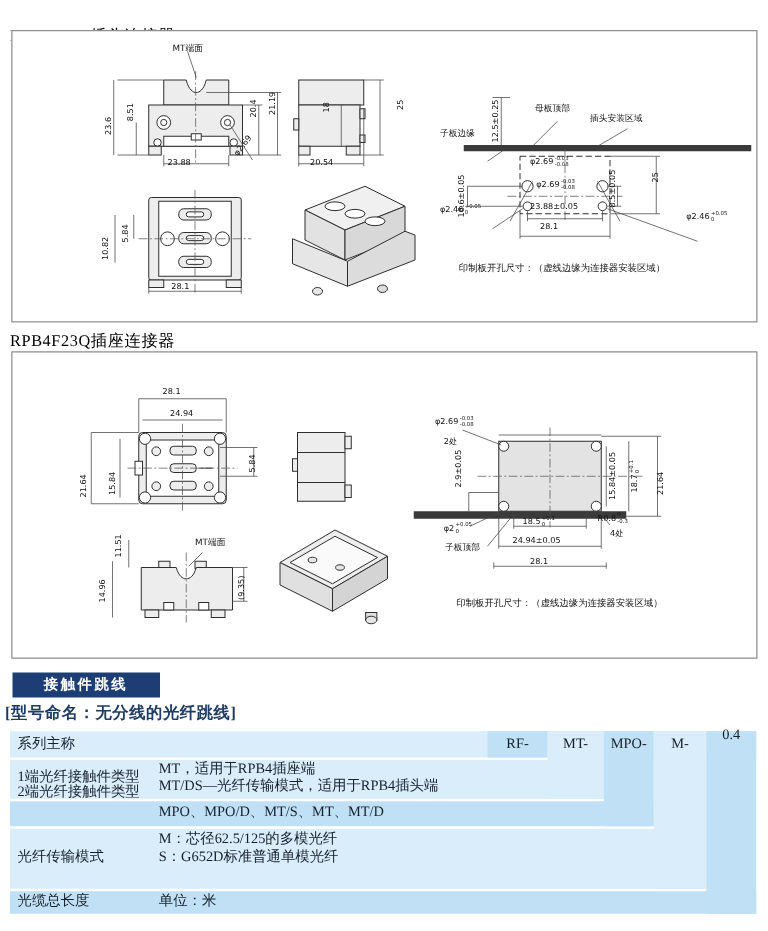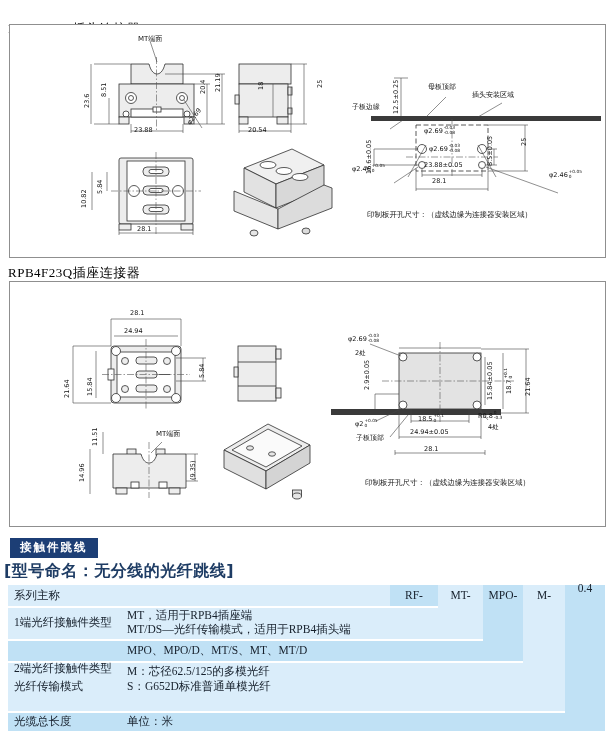--- a/index.html
+++ b/index.html
@@ -6,22 +6,22 @@
   .page{position:relative;width:614px;height:745px;background:#fff;font-family:"DejaVu Sans",sans-serif;overflow:hidden;}
   .box{position:absolute;border:1px solid #8f8f8f;background:#fff;}
   .title{position:absolute;font-family:"Liberation Serif",serif;font-size:13px;color:#000;letter-spacing:.5px;white-space:nowrap;}
   .dim{position:absolute;font-size:6.5px;color:#111;white-space:nowrap;line-height:1;}
   .cjk{position:absolute;font-size:7px;color:#111;white-space:nowrap;line-height:1;}
   .cap{position:absolute;font-size:7.5px;color:#111;white-space:nowrap;line-height:1;}
   .v{transform-origin:0 0;transform:rotate(-90deg);}
   .diag{transform-origin:0 0;transform:rotate(-52deg);}
   .tol{display:inline-block;vertical-align:-1px;margin-left:1px;}
   .tol i{display:block;font-style:normal;font-size:4.3px;line-height:1.05;}
-  .badge{position:absolute;background:#1c3e75;color:#fff;font-weight:bold;font-size:11.5px;padding:2px 10px 3px;letter-spacing:2px;}
-  .naming{position:absolute;font-weight:bold;font-size:16px;color:#1e3c64;letter-spacing:.5px;}
+  .badge{position:absolute;background:#1c3e75;color:#fff;font-weight:bold;font-size:11.5px;padding:2px 25px 3px;letter-spacing:2px;}
+  .naming{position:absolute;font-weight:bold;font-size:13px;color:#1e3c64;letter-spacing:.5px;font-family:Liberation Serif, serif;}
   .band{position:absolute;}
   .light{background:#daedfa;}
   .medium{background:#c0e1f5;}
   .tl{position:absolute;font-family:"Liberation Serif",serif;font-size:11.5px;color:#16202c;white-space:nowrap;line-height:1.2;}
   .code{position:absolute;font-family:"Liberation Serif",serif;font-size:11.5px;color:#16202c;text-align:center;}
   svg{position:absolute;left:0;top:0;}
 </style>
 </head>
 <body>
 
@@ -279,21 +279,21 @@
         <line x1="516" y1="67" x2="516" y2="131"></line>
           <line x1="471" y1="67" x2="519" y2="67"></line>
           <line x1="471" y1="131" x2="519" y2="131"></line>
         <line x1="478" y1="138" x2="468" y2="126"></line>
       </g>
     </svg>
     <span class="cap" style="left:355px;top:197px">印制板开孔尺寸：（虚线边缘为连接器安装区域）</span>
   </div>
 
   <span class="dim" style="left:130px;top:310px;position:absolute">28.1</span>
-  <span class="dim" style="left:124px;top:328px;position:absolute">24.94</span>
+  <span class="dim" style="left:136px;top:328px;position:absolute">24.94</span>
   <span class="dim v" style="left:199px;top:378px">5.84</span>
   <span class="dim v" style="left:64px;top:398px">21.64</span>
   <span class="dim v" style="left:87px;top:396px">15.84</span>
   <span class="dim v" style="left:92px;top:446px">11.51</span>
   <span class="dim v" style="left:79px;top:482px">14.96</span>
   <span class="cjk" style="left:156px;top:431px;position:absolute">MT端面</span>
   <span class="dim v" style="left:190px;top:480px">(9.35)</span>
 
   <span class="dim" style="left:348px;top:334px"><span>φ2.69</span><span class="tol"><i>-0.03</i><i>-0.08</i></span></span>
   <span class="dim" style="left:355px;top:350px">2处</span>
@@ -320,21 +320,21 @@
   <div class="band medium" style="left:390px;top:585px;width:48px;height:21px"></div>
   <div class="band light" style="left:438px;top:585px;width:45px;height:54px"></div>
   <div class="band medium" style="left:483px;top:585px;width:40px;height:76px"></div>
   <div class="band light" style="left:523px;top:585px;width:42px;height:126px"></div>
   <div class="band medium" style="left:565px;top:585px;width:40px;height:146px"></div>
 
   <span class="tl" style="left:14px;top:589px">系列主称</span>
   <span class="tl" style="left:14px;top:616px">1端光纤接触件类型</span>
   <span class="tl" style="left:127px;top:609px">MT，适用于RPB4插座端</span>
   <span class="tl" style="left:127px;top:623px">MT/DS—光纤传输模式，适用于RPB4插头端</span>
-  <span class="tl" style="left:14px;top:662px">2端光纤接触件类型</span>
+  <span class="tl" style="left:14px;top:628px">2端光纤接触件类型</span>
   <span class="tl" style="left:127px;top:644px">MPO、MPO/D、MT/S、MT、MT/D</span>
   <span class="tl" style="left:14px;top:680px">光纤传输模式</span>
   <span class="tl" style="left:127px;top:665px">M：芯径62.5/125的多模光纤</span>
   <span class="tl" style="left:127px;top:680px">S：G652D标准普通单模光纤</span>
   <span class="tl" style="left:14px;top:715px">光缆总长度</span>
   <span class="tl" style="left:127px;top:715px">单位：米</span>
 
   <span class="code" style="left:390px;top:589px;width:48px">RF-</span>
   <span class="code" style="left:438px;top:589px;width:45px">MT-</span>
   <span class="code" style="left:483px;top:589px;width:40px">MPO-</span>

